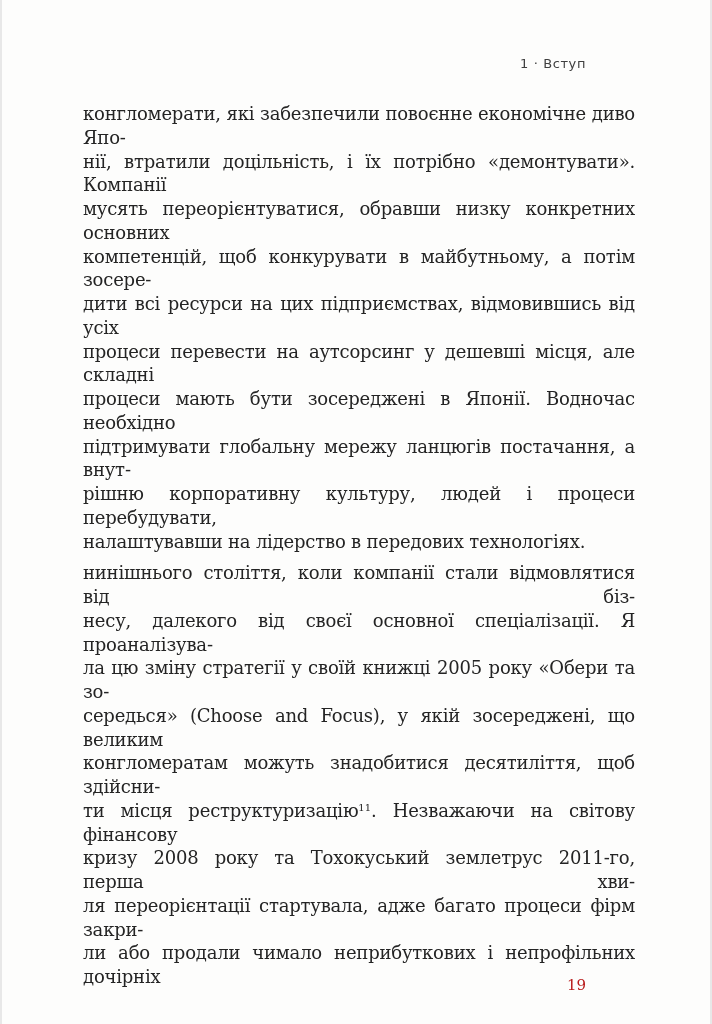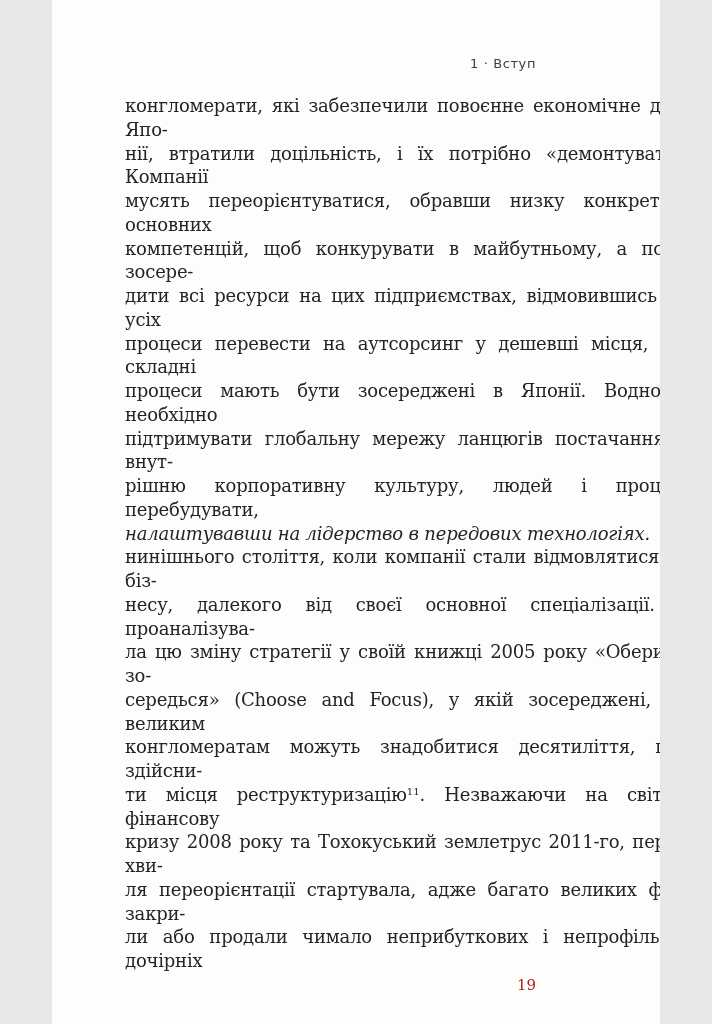--- a/index.html
+++ b/index.html
@@ -2,21 +2,21 @@
 <html lang="uk"><head>
 <meta charset="utf-8">
 <style>
   html, body {
     margin: 0;
     padding: 0;
     background: #e8e8e8;
   }
   .book-page {
     position: relative;
-    width: 608px;
+    width: 708px;
     height: 1024px;
     margin: 0 auto;
     background: #fdfdfc;
     overflow: hidden;
   }
   .running-head {
     position: absolute;
     top: 56px;
     right: 124px;
     font-family: "DejaVu Sans", sans-serif;
@@ -28,30 +28,29 @@
     position: absolute;
     left: 73px;
     top: 94px;
     width: 568px;
     font-family: "DejaVu Serif", serif;
     font-size: 18px;
     letter-spacing: -0.2px;
     line-height: 23.75px;
     color: #242424;
   }
-  .paragraph { margin: 0; padding: 0; }
+  .paragraph { margin: 8px; padding: 0; }
   .line {
     text-align: justify;
     text-align-last: justify;
     white-space: normal;
   }
   .line.last {
     text-align: left;
     text-align-last: left;
-    font-style: italic;
   }
   .line.first {
     text-indent: 18px;
   }
   .line sup {
     font-size: 10px;
     line-height: 0;
     vertical-align: 6px;
     letter-spacing: 0;
   }
@@ -84,19 +83,19 @@
         <div class="line last">налаштувавши на лідерство в передових технологіях.</div>
       </div>
       <div class="paragraph">
         <div class="line">нинішнього століття, коли компанії стали відмовлятися від біз-</div>
         <div class="line">несу, далекого від своєї основної спеціалізації. Я проаналізува-</div>
         <div class="line">ла цю зміну стратегії у своїй книжці 2005 року «Обери та зо-</div>
         <div class="line">середься» (Choose and Focus), у якій зосереджені, що великим</div>
         <div class="line">конгломератам можуть знадобитися десятиліття, щоб здійсни-</div>
         <div class="line"><span>ти місця реструктуризацію</span><sup>11</sup><span>. Незважаючи на світову фінансову</span></div>
         <div class="line">кризу 2008 року та Тохокуський землетрус 2011-го, перша хви-</div>
-        <div class="line">ля переорієнтації стартувала, адже багато великих фірм закри-</div>
+        <div class="line">ля переорієнтації стартувала, адже багато процеси фірм закри-</div>
         <div class="line">ли або продали чимало неприбуткових і непрофільних дочірніх</div>
       </div>
     </div>
 
   <div class="page-number">19</div>
 </div>
 
 </body></html>

